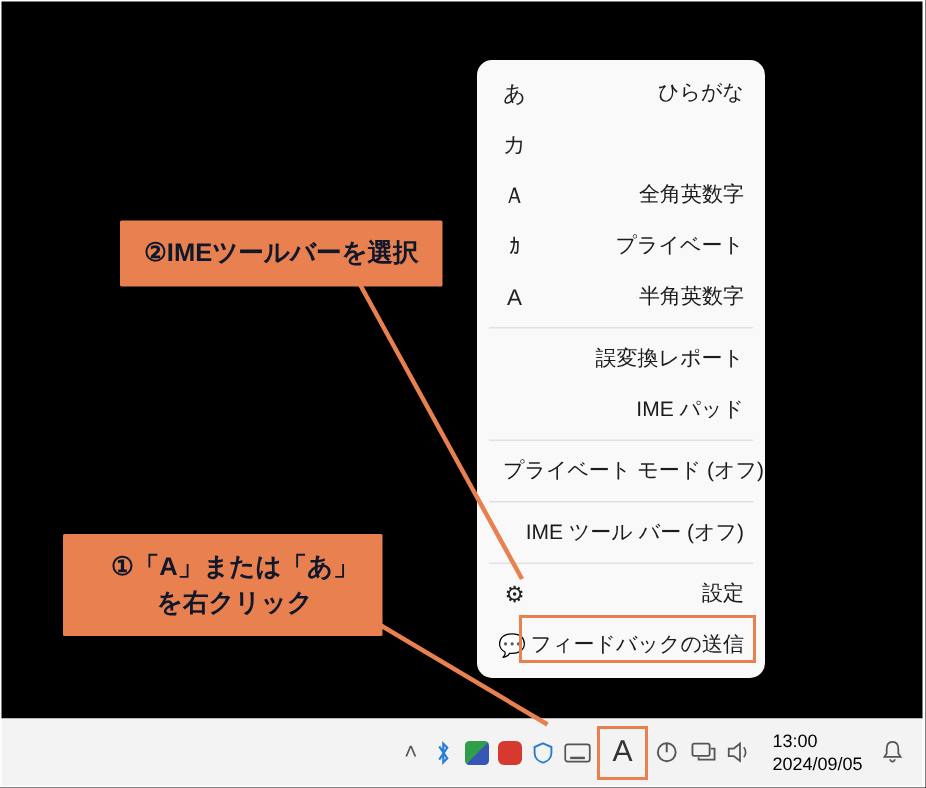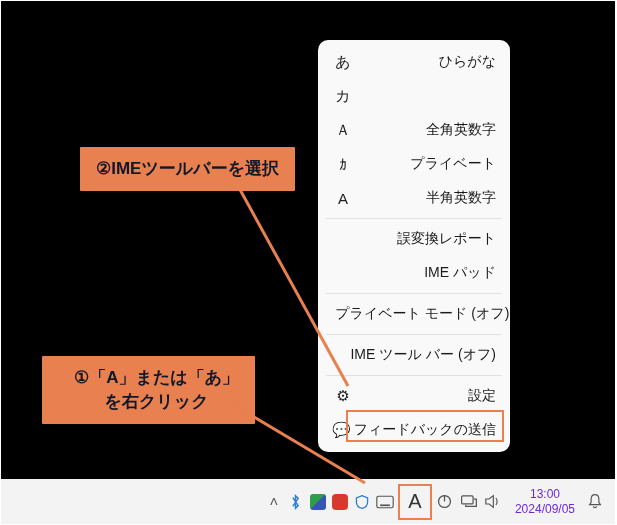--- a/index.html
+++ b/index.html
@@ -42,22 +42,22 @@
   .tray-icon.small { width: 22px; }
   .ime-indicator {
     width: 34px; height: 36px;
     border: 2.5px solid #e8804f;
     display: flex; align-items: center; justify-content: center;
     font-size: 20px; color: #333;
     font-family: "Segoe UI",sans-serif;
     margin: 0 1px;
   }
   .clock-block {
-    display:flex; flex-direction:column; align-items:center;
-    font-size:12px; color:#6d28d9; line-height:1.25;
+    display:flex; flex-direction:column; align-items:flex-start;
+    font-size:12px; color:#000000; line-height:1.25;
     padding: 0 6px 0 10px;
   }
   .notif-icon {
     width: 28px; display:flex; align-items:center; justify-content:center;
     color:#555; font-size:16px;
   }
 
   .context-menu {
     position: absolute;
     top: 40px;

